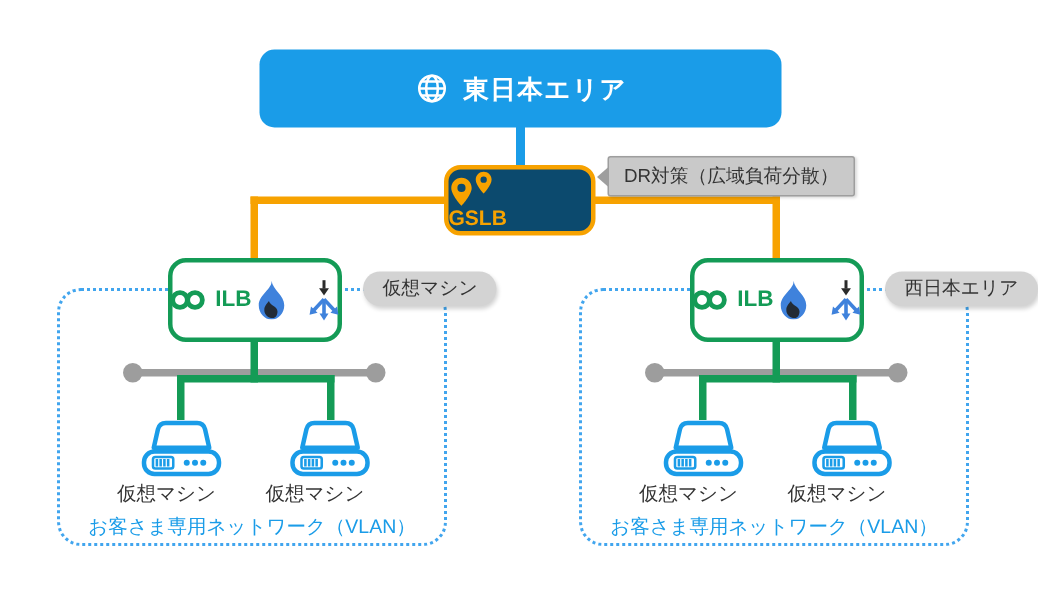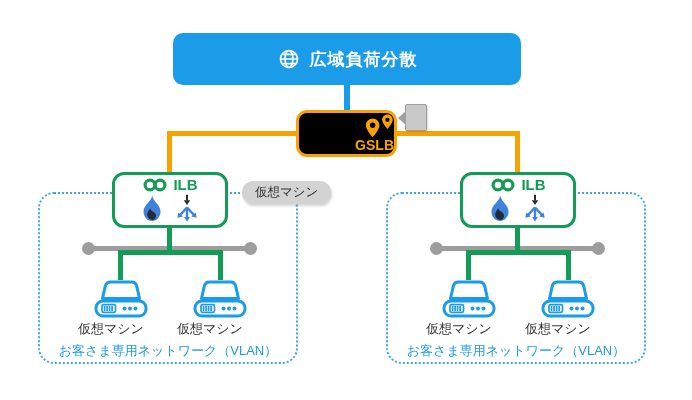--- a/index.html
+++ b/index.html
@@ -13,23 +13,23 @@
   .conn.green{background:var(--green,#149b56);}
 
   
   .internet{position:absolute;left:173px;top:33px;width:348px;height:52px;
     background:var(--blue,#1a9ce8);border-radius:10px;display:flex;align-items:center;
     justify-content:center;gap:9px;z-index:3;}
   .internet span{color:#fff;font-size:17px;font-weight:700;letter-spacing:1px;}
   .globe *{stroke:#fff;stroke-width:1.7;fill:none;}
 
   
-  .gslb{position:absolute;left:296px;top:110px;width:101px;height:47px;background:#000000;
+  .gslb{position:absolute;left:296px;top:110px;width:101px;height:47px;background:#0c4a6e;
     border:3px solid var(--orange,#f7a200);border-radius:11px;box-sizing:border-box;
-    display:flex;flex-direction:column;align-items:flex-end;justify-content:center;z-index:3;}
+    display:flex;flex-direction:column;align-items:flex-start;justify-content:center;z-index:3;}
   .gslb-label{color:var(--orange,#f7a200);font-size:14px;font-weight:700;line-height:15px;}
   .pin{fill:var(--orange,#f7a200);fill-rule:evenodd;}
 
   
   .dr-note{position:absolute;left:405px;top:104px;height:25px;line-height:25px;
     background:var(--note-bg,#c9c9c9);border:1px solid var(--note-border,#9e9e9e);
     border-radius:2px;padding:0 10px;font-size:12.5px;color:var(--text-dark,#333);
     z-index:4;box-shadow:1px 1px 2px rgba(0,0,0,.15);}
   .dr-note .tri{position:absolute;left:-8px;top:6px;width:0;height:0;
     border-top:7px solid transparent;border-bottom:7px solid transparent;
@@ -37,21 +37,21 @@
 
   
   .vlan-box{position:absolute;top:192px;width:260px;height:172px;box-sizing:border-box;
     border:2px dotted var(--dash-blue,#41a5ee);border-radius:16px;z-index:0;}
   .vlan-label{position:absolute;top:342px;width:260px;text-align:center;
     font-size:13px;color:var(--blue,#1a9ce8);z-index:1;}
 
   
   .ilb-box{position:absolute;top:172px;width:116px;height:56px;background:#fff;
     border:3px solid var(--green,#149b56);border-radius:12px;box-sizing:border-box;
-    display:flex;flex-direction:column;align-items:center;justify-content:center;gap:2px;z-index:3;}
+    display:flex;flex-direction:row;align-items:center;justify-content:center;gap:2px;z-index:3;}
   .ilb-title{display:flex;align-items:center;gap:5px;}
   .inf circle{fill:none;stroke:var(--green,#149b56);stroke-width:3.2;}
   .ilb-label{color:var(--green,#149b56);font-size:15px;font-weight:700;line-height:14px;}
   .ilb-icons{display:flex;align-items:center;gap:12px;}
   .flame-outer{fill:var(--icon-blue,#3f82dc);}
   .flame-inner{fill:var(--icon-dark,#222b36);}
   .ab{stroke:#2b2b2b;stroke-width:2;fill:none;}
   .abf{fill:#2b2b2b;}
   .al{stroke:var(--icon-blue,#3f82dc);stroke-width:2.4;fill:none;}
   .alf{fill:var(--icon-blue,#3f82dc);}
@@ -85,37 +85,38 @@
   <div class="conn orange" style="left:167px;top:131px;width:5px;height:43px"></div>
   <div class="conn orange" style="left:394px;top:131px;width:126px;height:5px"></div>
   <div class="conn orange" style="left:515px;top:131px;width:5px;height:43px"></div>
 
   <div class="internet">
     <svg class="globe" width="24" height="24" viewBox="0 0 24 24">
       <circle cx="12" cy="12" r="8.5"></circle>
       <ellipse cx="12" cy="12" rx="3.9" ry="8.5"></ellipse>
       <path d="M3.5 12h17M5.1 7.3h13.8M5.1 16.7h13.8"></path>
     </svg>
-    <span>広域負荷分散</span>
+    <span>東日本エリア</span>
   </div>
 
   <div class="gslb">
     <svg width="30" height="24" viewBox="0 0 30 24">
       <g transform="translate(1,4.5) scale(0.85)">
         <path class="pin" d="M9 0C4.58 0 1 3.58 1 8c0 5.6 8 14 8 14s8-8.4 8-14c0-4.42-3.58-8-8-8zm0 11.2A3.2 3.2 0 1 1 9 4.8a3.2 3.2 0 0 1 0 6.4z"></path>
       </g>
       <g transform="translate(17.5,0.5) scale(0.66)">
         <path class="pin" d="M9 0C4.58 0 1 3.58 1 8c0 5.6 8 14 8 14s8-8.4 8-14c0-4.42-3.58-8-8-8zm0 11.2A3.2 3.2 0 1 1 9 4.8a3.2 3.2 0 0 1 0 6.4z"></path>
       </g>
     </svg>
     <span class="gslb-label">GSLB</span>
   </div>
 
   <div class="dr-note">
     <span class="tri"></span>
+    <span>DR対策（広域負荷分散）</span>
   </div>
 
   <div class="vlan-box" style="left:38px"></div>
   <div class="vlan-label" style="left:38px">お客さま専用ネットワーク（VLAN）</div>
 
   <div class="bus" style="left:86px"></div>
   <div class="bus-dot" style="left:82px"></div>
   <div class="bus-dot" style="left:244px"></div>
 
   <div class="conn green" style="left:167px;top:225px;width:5px;height:30px"></div>
@@ -208,20 +209,21 @@
         <g id="fan-w">
             <path class="al" d="M12 13.5v10"></path>
             <polygon class="alf" points="9,23 15,23 12,27.6"></polygon>
           </g>
         <use href="#fan-w" transform="rotate(43 12 13.5)"></use>
         <use href="#fan-w" transform="rotate(-43 12 13.5)"></use>
       </svg>
     </div>
   </div>
 
+  <div class="pill" style="left:590px">西日本エリア</div>
 
   <div class="server" style="left:441px">
     <svg width="56" height="42" viewBox="0 0 56 42">
       <path class="srv-stroke" d="M9.5 20.5 12.3 8.2Q13.3 4 17.6 4h20.8q4.3 0 5.3 4.2l2.8 12.3Z"></path>
       <rect class="srv-stroke" x="3" y="23" width="50" height="15" rx="7"></rect>
       <rect class="srv-thin" x="9" y="26.7" width="13.5" height="7.6" rx="1.5"></rect>
       <path class="srv-thin" d="M11.6 28v5M14.1 28v5M16.6 28v5M19.1 28v5"></path>
       <circle class="srv-fill" cx="31.5" cy="30.5" r="2"></circle>
         <circle class="srv-fill" cx="37" cy="30.5" r="2"></circle>
         <circle class="srv-fill" cx="42.5" cy="30.5" r="2"></circle>

